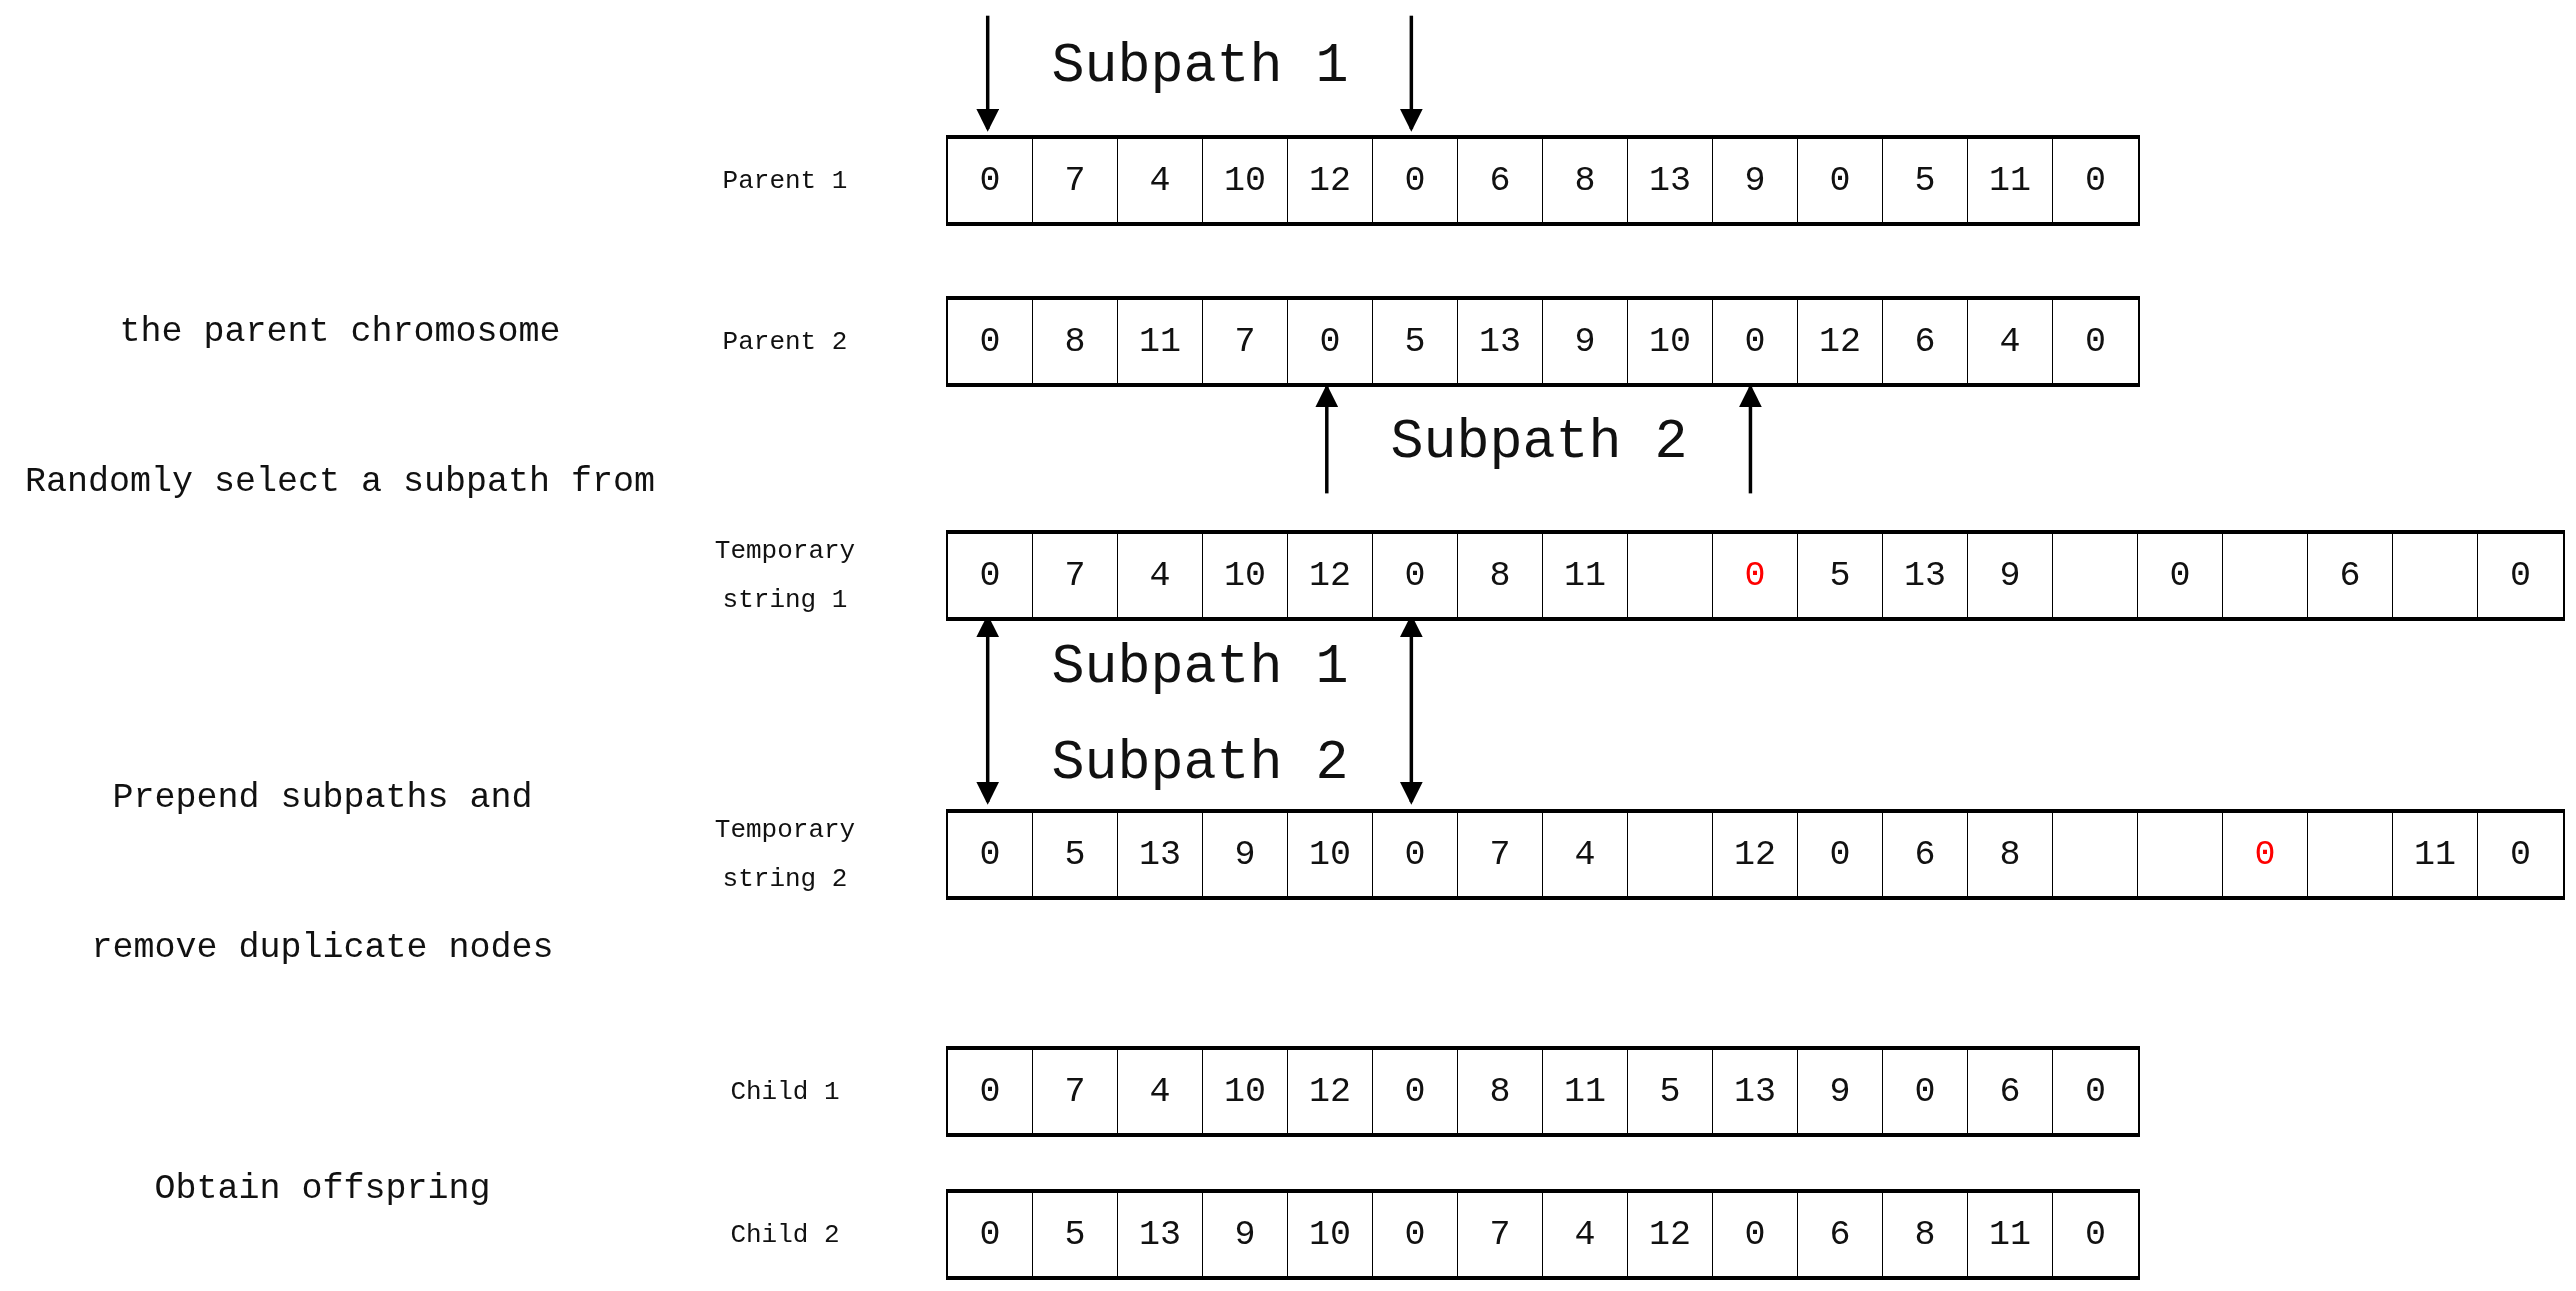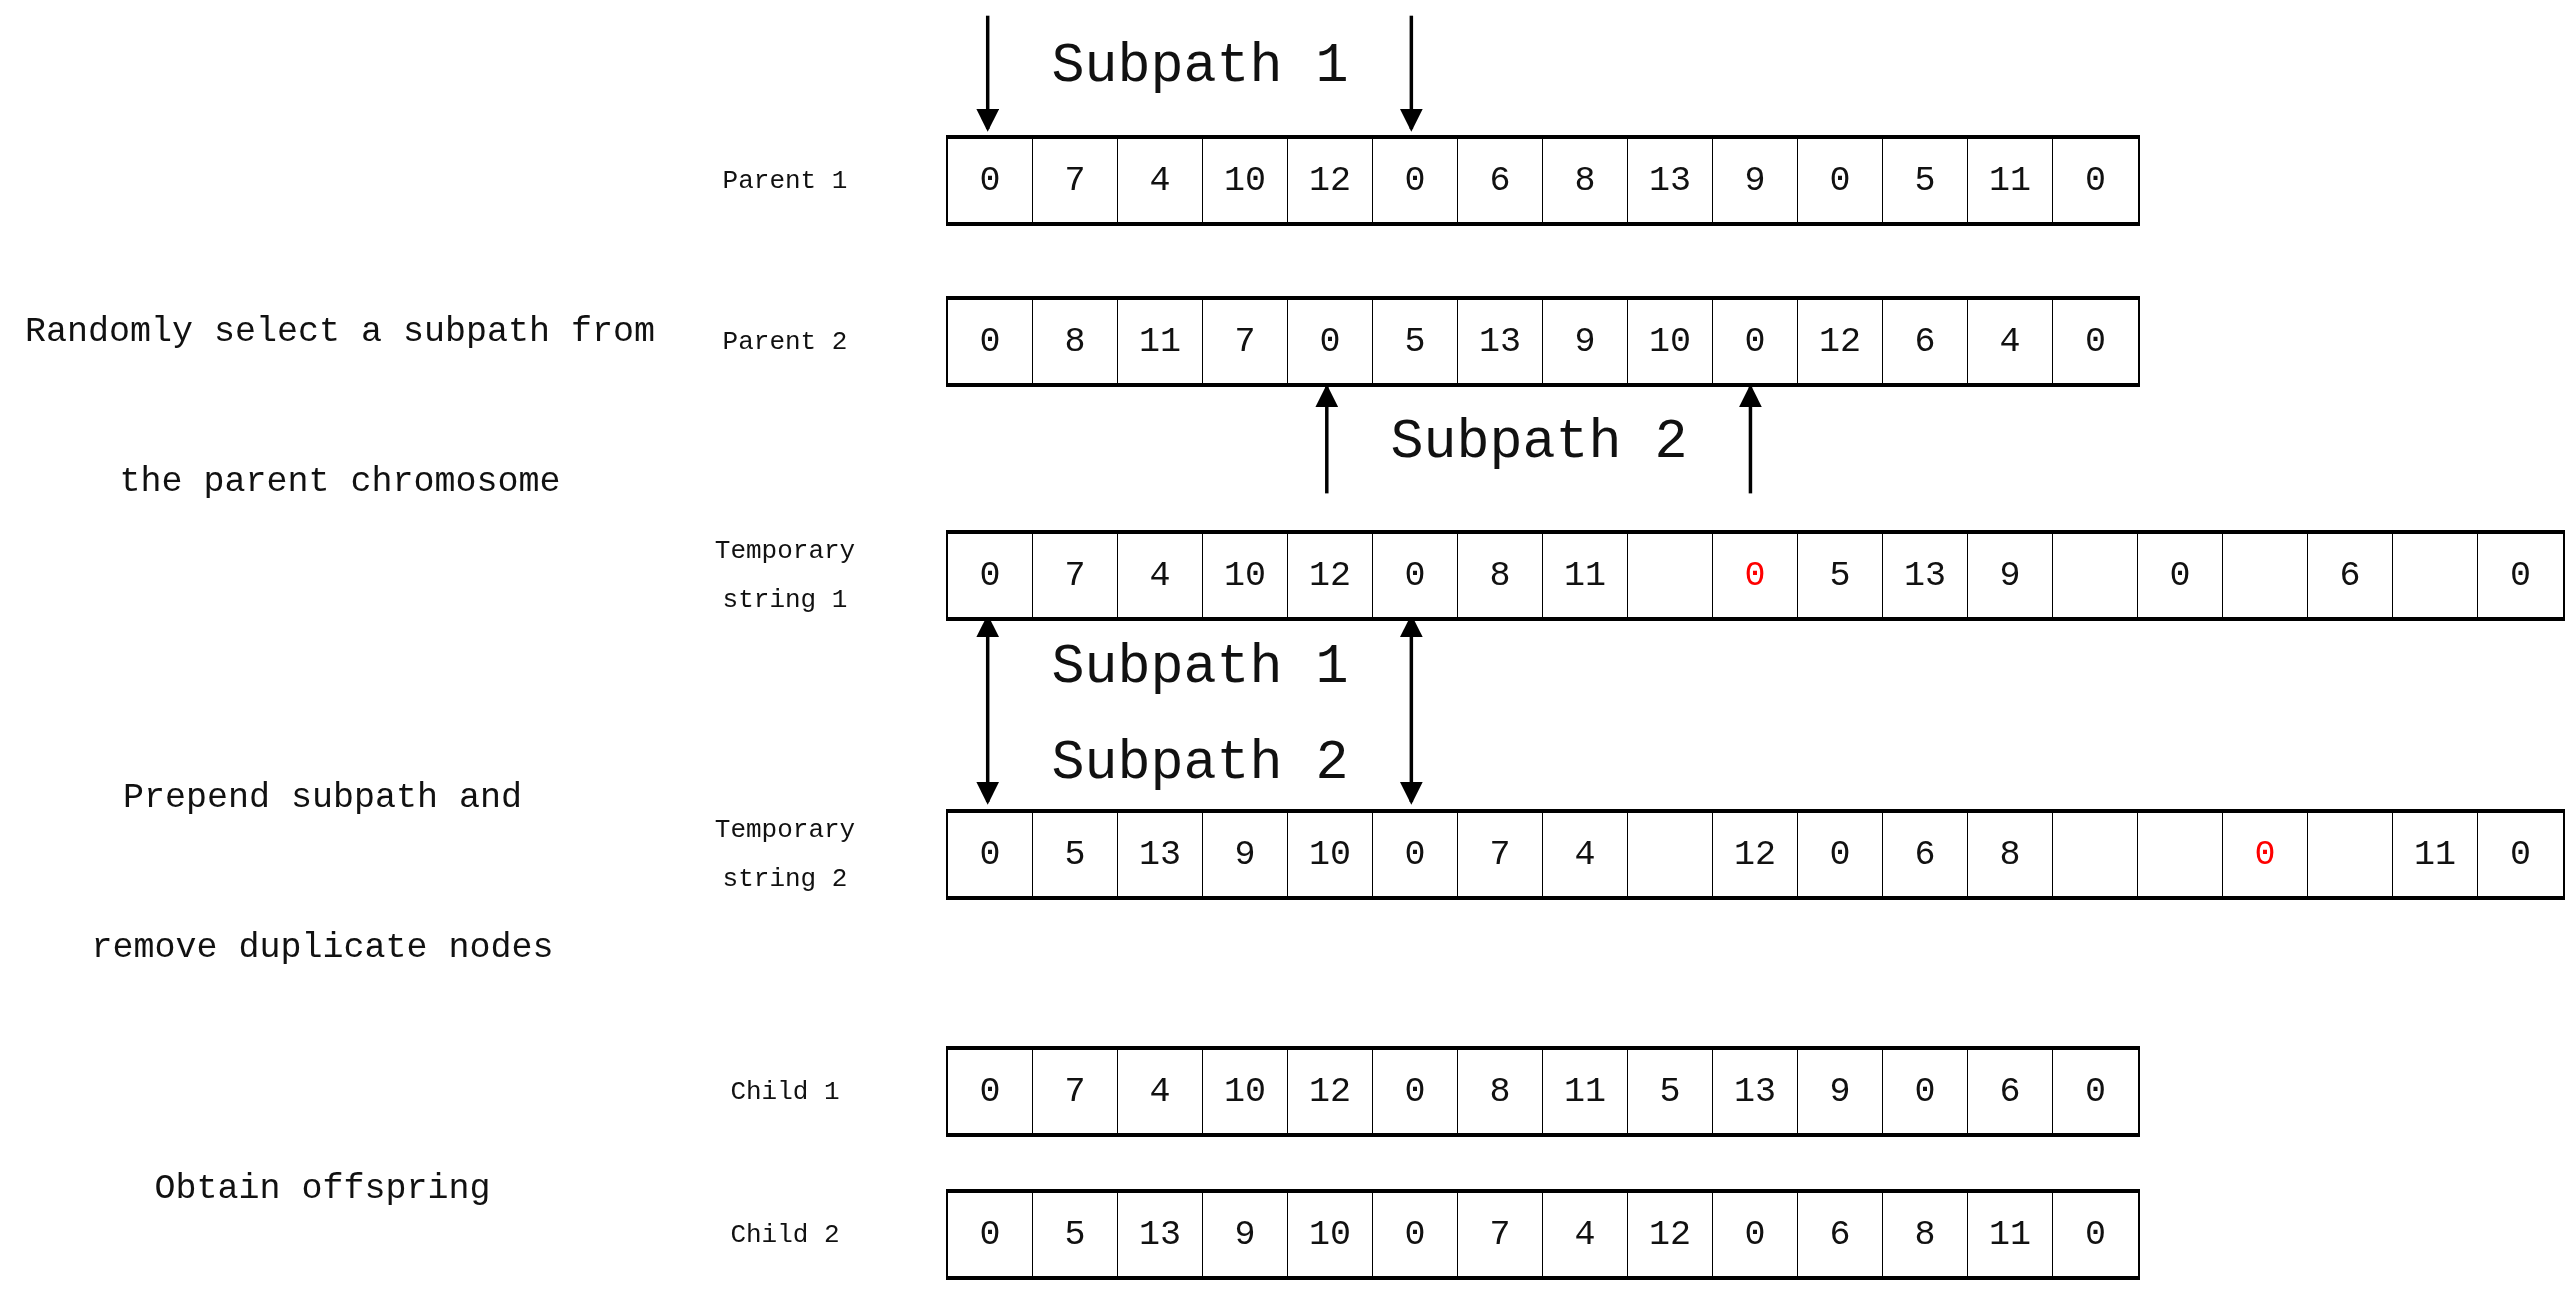--- a/index.html
+++ b/index.html
@@ -54,25 +54,25 @@
     </defs>
     <line x1="1133" y1="18" x2="1133" y2="148" stroke="#000" stroke-width="4" marker-end="url(#ah)"></line>
     <line x1="1619" y1="18" x2="1619" y2="148" stroke="#000" stroke-width="4" marker-end="url(#ah)"></line>
     <line x1="1522" y1="566" x2="1522" y2="444" stroke="#000" stroke-width="4" marker-end="url(#ah)"></line>
     <line x1="2008" y1="566" x2="2008" y2="444" stroke="#000" stroke-width="4" marker-end="url(#ah)"></line>
     <line x1="1133" y1="708" x2="1133" y2="920" stroke="#000" stroke-width="4" marker-start="url(#ah)" marker-end="url(#ah)"></line>
     <line x1="1619" y1="708" x2="1619" y2="920" stroke="#000" stroke-width="4" marker-start="url(#ah)" marker-end="url(#ah)"></line>
   </svg>
 
   <div class="note" style="left:0;top:207px;width:680px">
+    <div>the parent chromosome</div>
     <div>Randomly select a subpath from</div>
-    <div>the parent chromosome</div>
   </div>
   <div class="note" style="left:0;top:673px;width:645px">
-    <div>Prepend subpath and</div>
+    <div>Prepend subpaths and</div>
     <div>remove duplicate nodes</div>
   </div>
   <div class="note" style="left:0;top:1164px;width:645px">Obtain offspring</div>
 
   <div class="subpath-label" style="left:988px;width:424px;top:42px">Subpath 1</div>
   <div class="subpath-label" style="left:1327px;width:424px;top:418px">Subpath 2</div>
   <div class="subpath-label" style="left:988px;width:424px;top:643px">Subpath 1</div>
   <div class="subpath-label" style="left:988px;width:424px;top:739px">Subpath 2</div>
 
   <div id="rows-layer">

